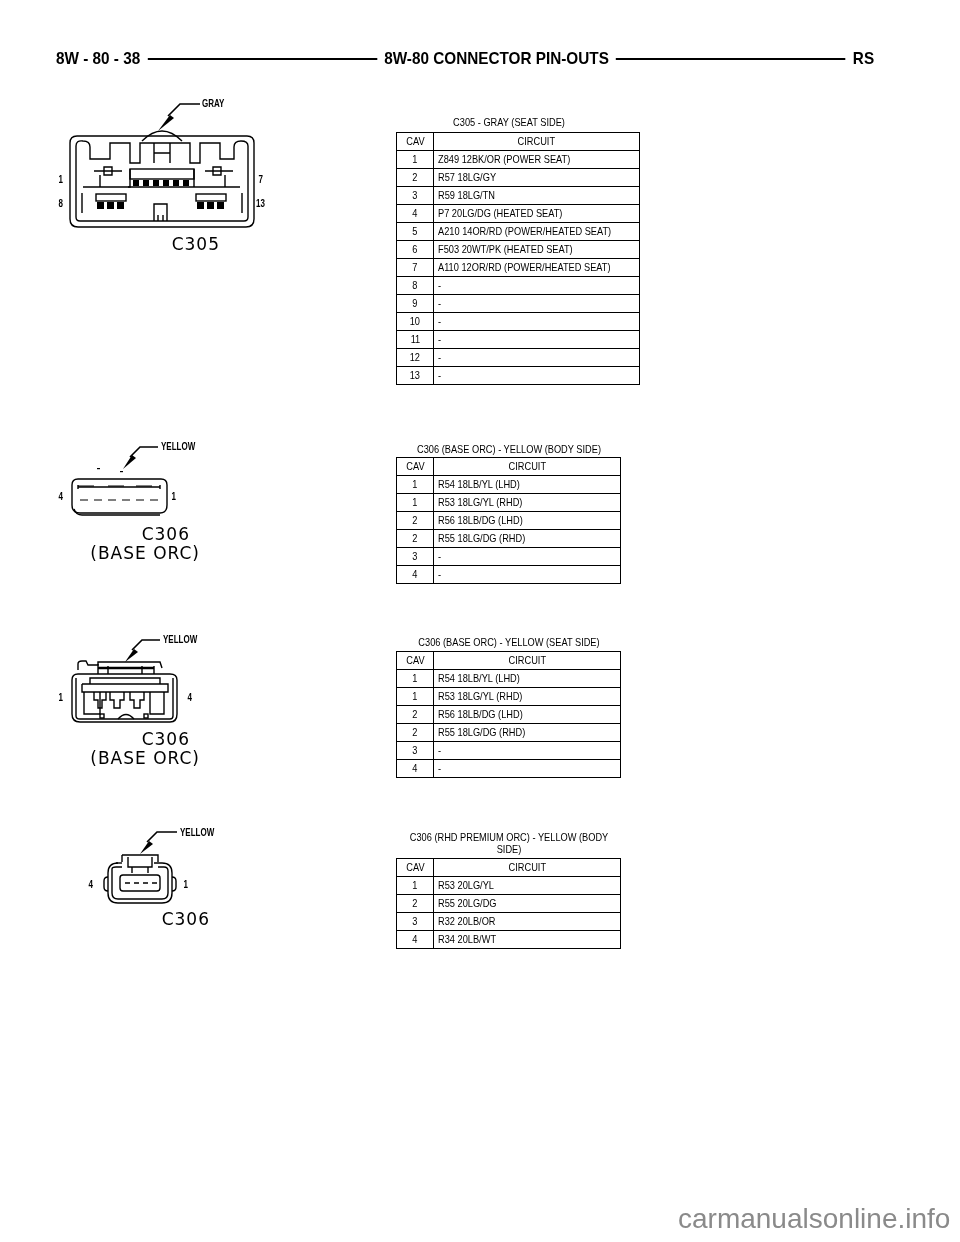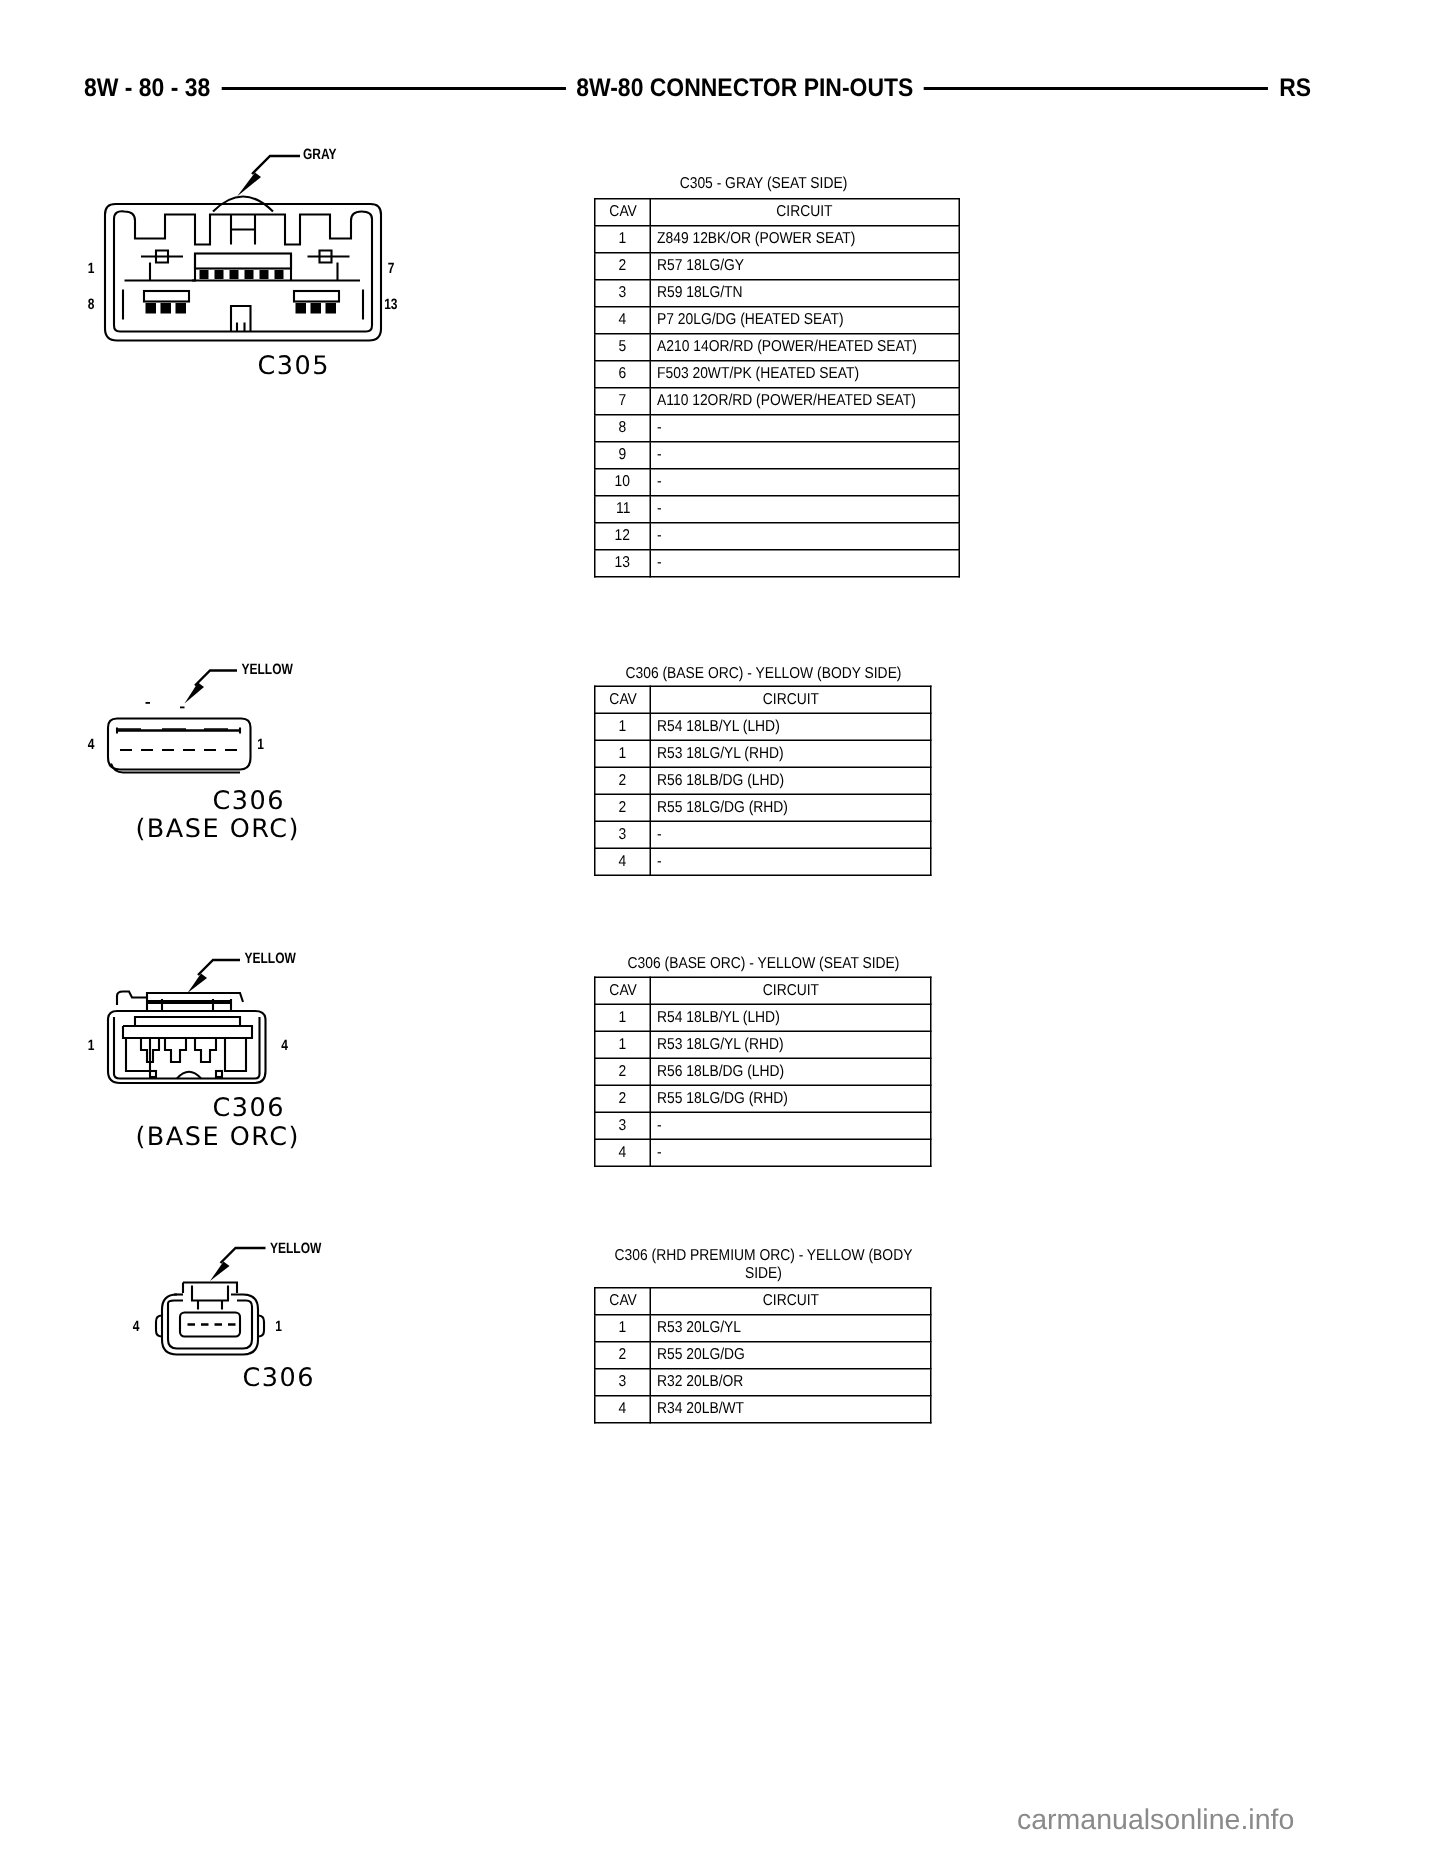--- a/index.html
+++ b/index.html
@@ -11,21 +11,21 @@
   table.pin td { border:1.5px solid #000; height:17px; padding:0 4px; line-height:17px; white-space:nowrap; }
   table.pin td.cav { width:28px; text-align:center; }
   table.pin td.circ { width:178px; }
   table.pin tr.hdr td.circ { text-align:center; }
   .txt { display:inline-block; transform:scaleX(0.88); transform-origin:left center; }
   .hdr .circ .txt, .cav .txt { transform-origin:center; }
   .diagram { position:absolute; }
   .diag-label { position:absolute; text-align:right; font-family:"DejaVu Sans", sans-serif; font-size:17px; letter-spacing:1px; line-height:19px; font-weight:normal; }
   .pin-num { position:absolute; font-weight:bold; font-size:10px; transform:scaleX(0.8); }
   .color-tag { position:absolute; font-weight:bold; font-size:10px; transform:scaleX(0.8); transform-origin:left; }
-  .watermark { position:absolute; top:1203px; left:678px; font-size:19px; color:#8a8a8a; font-family:"Liberation Sans", sans-serif; }
+  .watermark { position:absolute; top:1203px; left:678px; font-size:28px; color:#8a8a8a; font-family:"Liberation Sans", sans-serif; }
 </style>
 </head>
 <body>
 
 <div class="header">
   <span>8W - 80 - 38</span>
   <span class="rule"></span>
   <span>8W-80 CONNECTOR PIN-OUTS</span>
   <span class="rule"></span>
   <span>RS</span>

